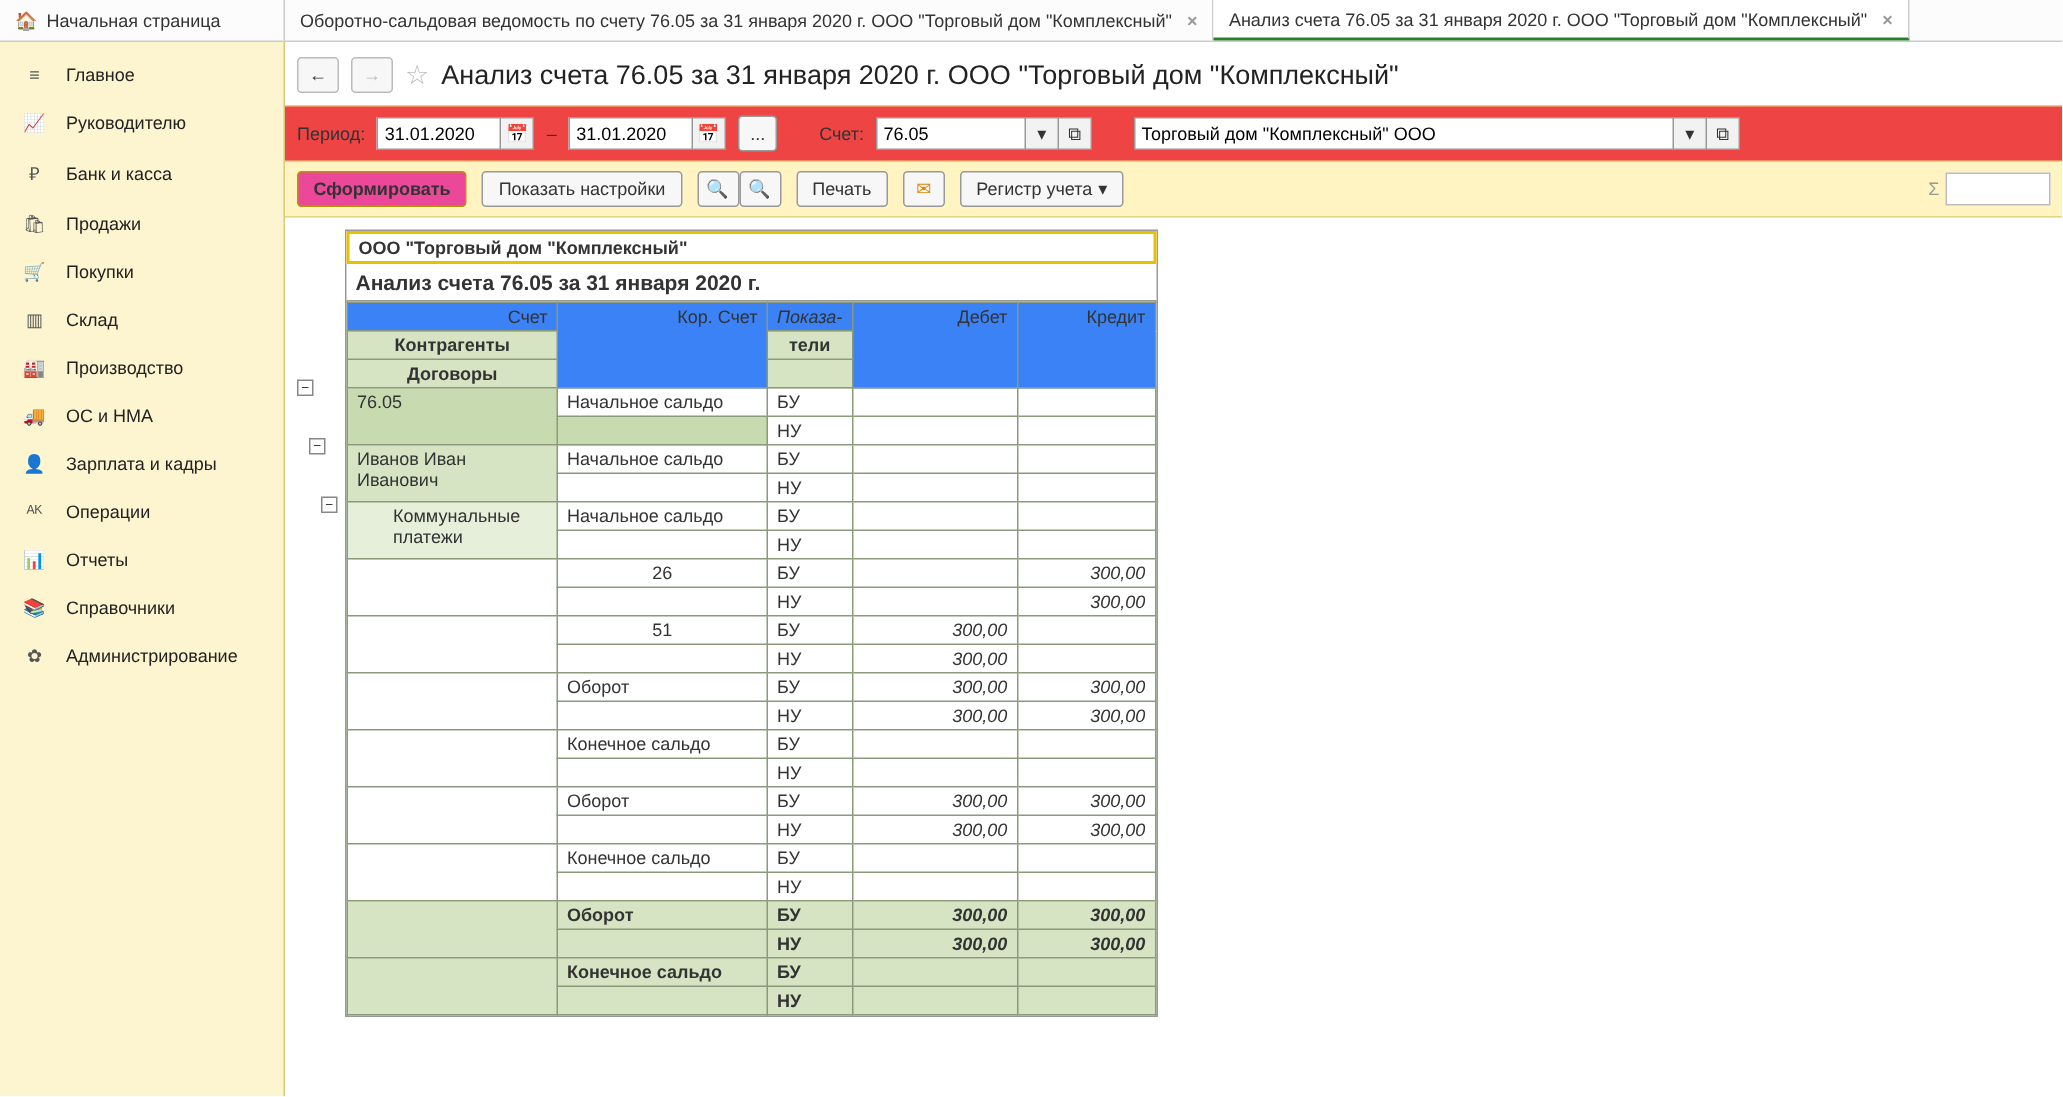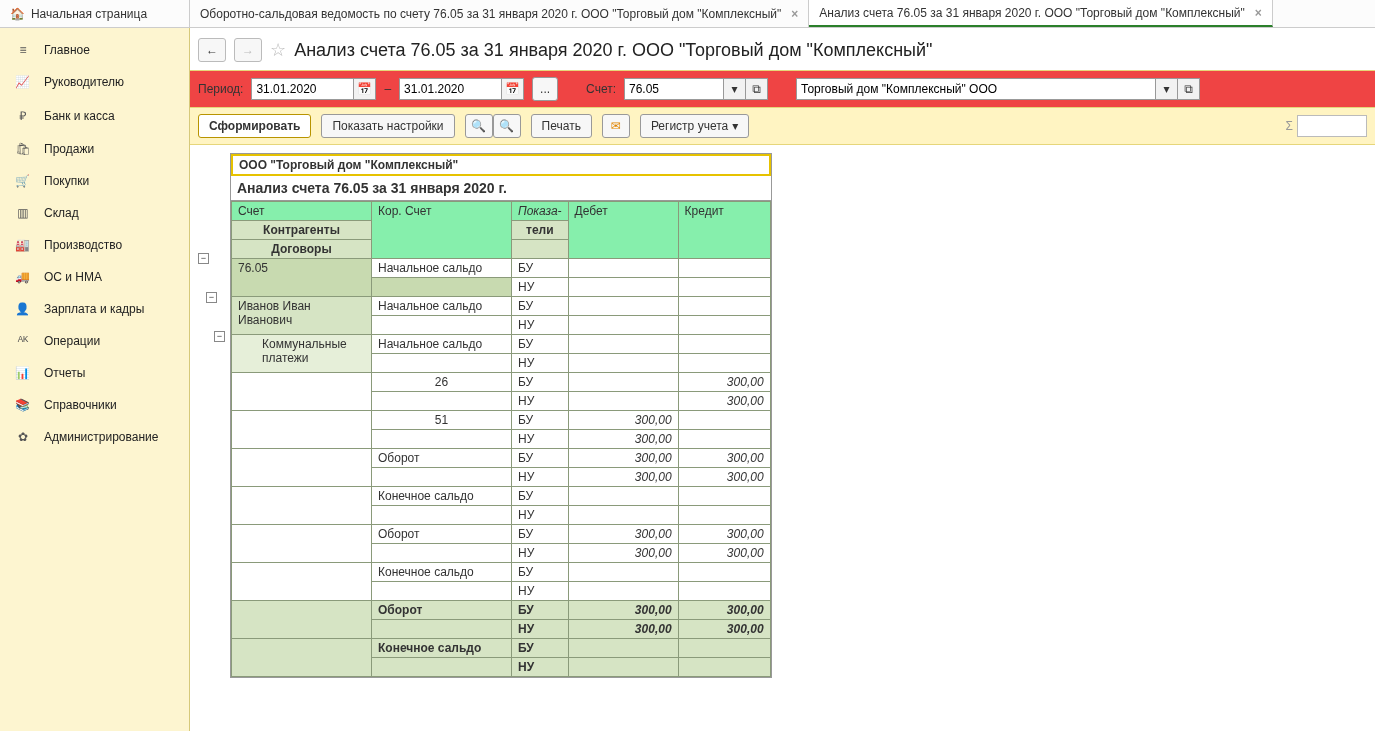--- a/index.html
+++ b/index.html
@@ -15,38 +15,38 @@
 .side-item { display: flex; align-items: center; gap: 12px; padding: 9px 14px; cursor: pointer; color: #222; }
 .side-icon { width: 18px; display: inline-flex; justify-content: center; color: #555; }
 .content { flex: 1; display: flex; flex-direction: column; overflow: auto; }
 .title-row { display: flex; align-items: center; gap: 8px; padding: 10px 8px 8px 8px; }
 .nav-btn { width: 28px; height: 24px; border: 1px solid #bbb; background: #f7f7f7; border-radius: 3px; display: inline-flex; align-items: center; justify-content: center; cursor: pointer; }
 .title-text { font-size: 18px; color: #222; }
 .star { color: #bbb; font-size: 18px; cursor: pointer; }
 .filter-bar { background: #ef4444; border-top: 1px solid #e6d67a; border-bottom: 1px solid #e6d67a; padding: 6px 8px; display: flex; align-items: center; gap: 8px; flex-wrap: wrap; }
 .filter-label { color: #333; }
 .input { border: 1px solid #999; background: #fff; height: 22px; padding: 0 4px; font-size: 12px; }
-.input.date { width: 103px; }
+.input.date { width: 83px; }
 .cal-btn, .sel-btn { width: 22px; height: 22px; border: 1px solid #999; border-left: none; background: #f2f2f2; display: inline-flex; align-items: center; justify-content: center; cursor: pointer; }
 .input-grp { display: flex; }
 .acct { width: 100px; }
 .org { width: 360px; }
 .toolbar { background: #fff4c2; padding: 6px 8px; display: flex; align-items: center; gap: 10px; border-bottom: 1px solid #e6d67a; }
 .btn { border: 1px solid #999; background: #f7f7f7; border-radius: 3px; padding: 4px 10px; height: 24px; display: inline-flex; align-items: center; gap: 4px; cursor: pointer; font-size: 12px; }
-.btn.primary { background: #ffffff; border-color: #b89400; font-weight: bold; }
+.btn.primary { background: #ec4899; border-color: #b89400; font-weight: bold; }
 .btn.icon { width: 28px; padding: 0; justify-content: center; }
 .report-wrap { padding: 8px 8px 8px 8px; overflow: auto; display:flex; }
 .tree-col { width: 32px; position: relative; padding-top: 100px; }
 .tree-handle { width: 11px; height: 11px; border: 1px solid #888; background: #fff; display: flex; align-items: center; justify-content: center; font-size: 9px; line-height: 1; cursor: pointer; color: #333; margin-bottom: 28px; }
 .report { border: 1px solid #999; }
 .org-hdr { background: #fff; border: 2px solid #e6c200; border-bottom: 2px solid #e6c200; padding: 2px 6px; font-weight: bold; }
 .rep-title { padding: 4px 6px; font-weight: bold; font-size: 14px; border-bottom:1px solid #999;}
 table.grid { border-collapse: collapse; }
 table.grid td, table.grid th { border: 1px solid #8a9a7a; padding: 2px 6px; font-size: 12px; vertical-align: top; }
-.hdr { background: #86efac; text-align: left; font-weight: normal; }
+.hdr { background: #3b82f6; text-align: right; font-weight: normal; }
 .hdr-sub { background: #d6e4c4; }
 .lvl0 td:first-child { background: #c8dab0; }
 .lvl1 td.acc-cell { background: #d6e4c4; }
 .lvl2 td.acc-cell { background: #e6efd9; }
 .tot td, .tot th { background: #d6e4c4; font-weight: bold; }
 .num { text-align: right; font-style: italic; }
 .w-acct { width: 140px; }
 .w-kor { width: 140px; }
 .w-pok { width: 50px; font-style: italic; }
 .w-db { width: 110px; }

